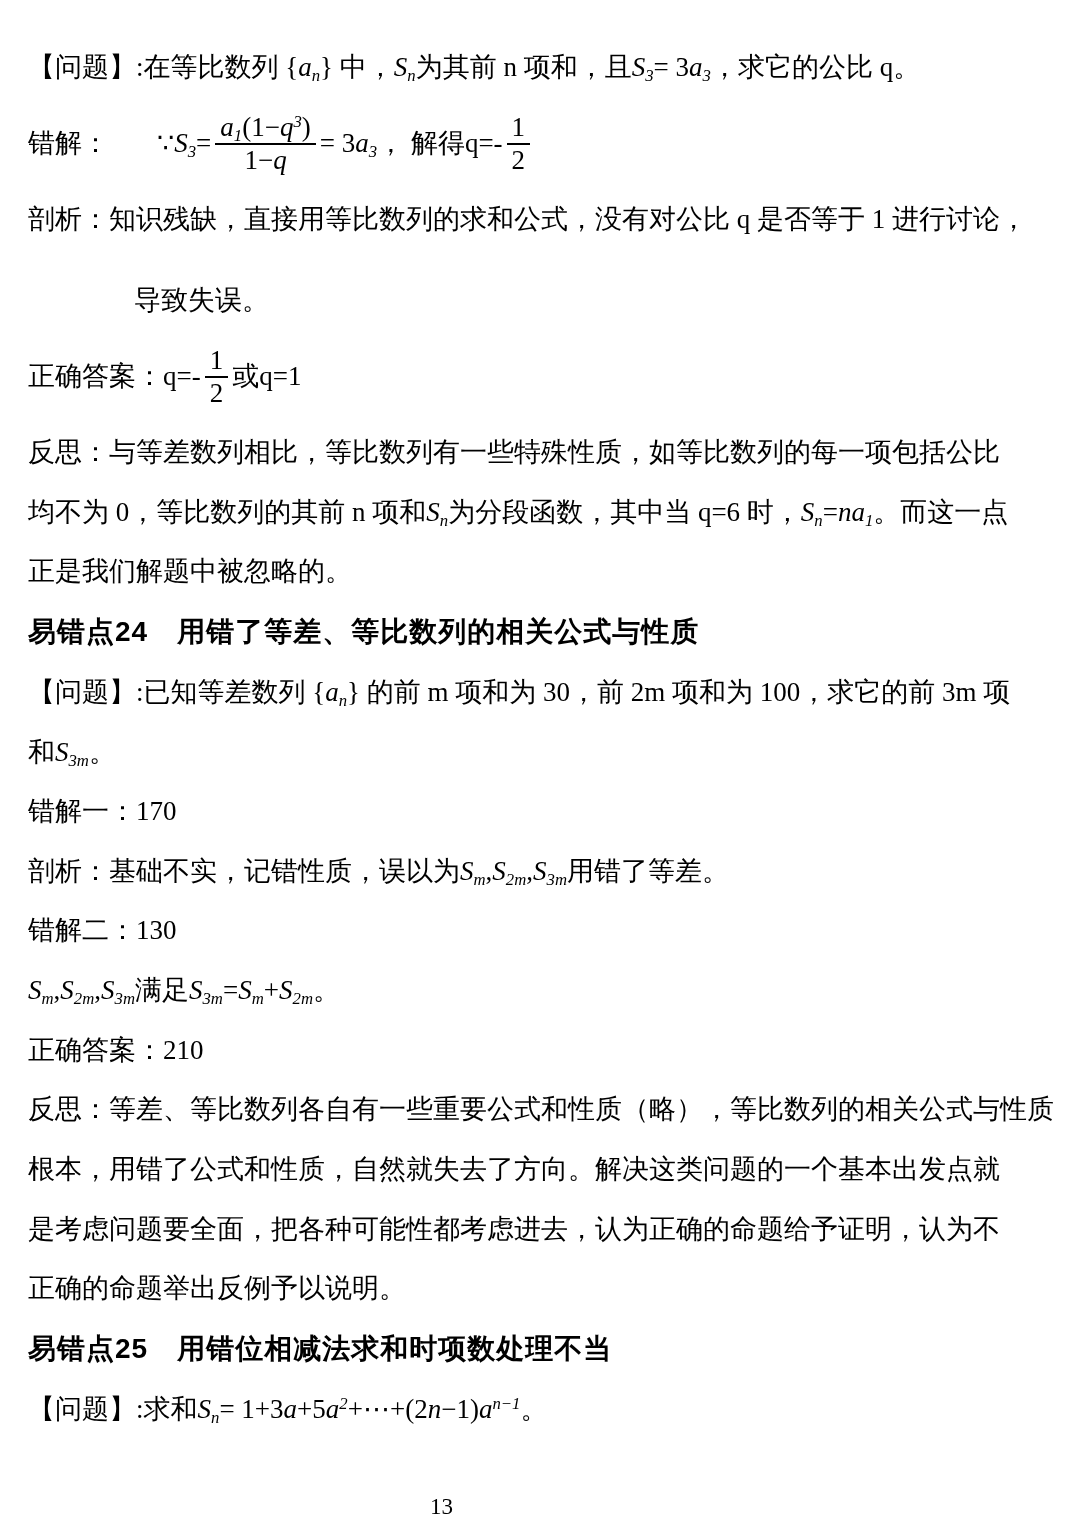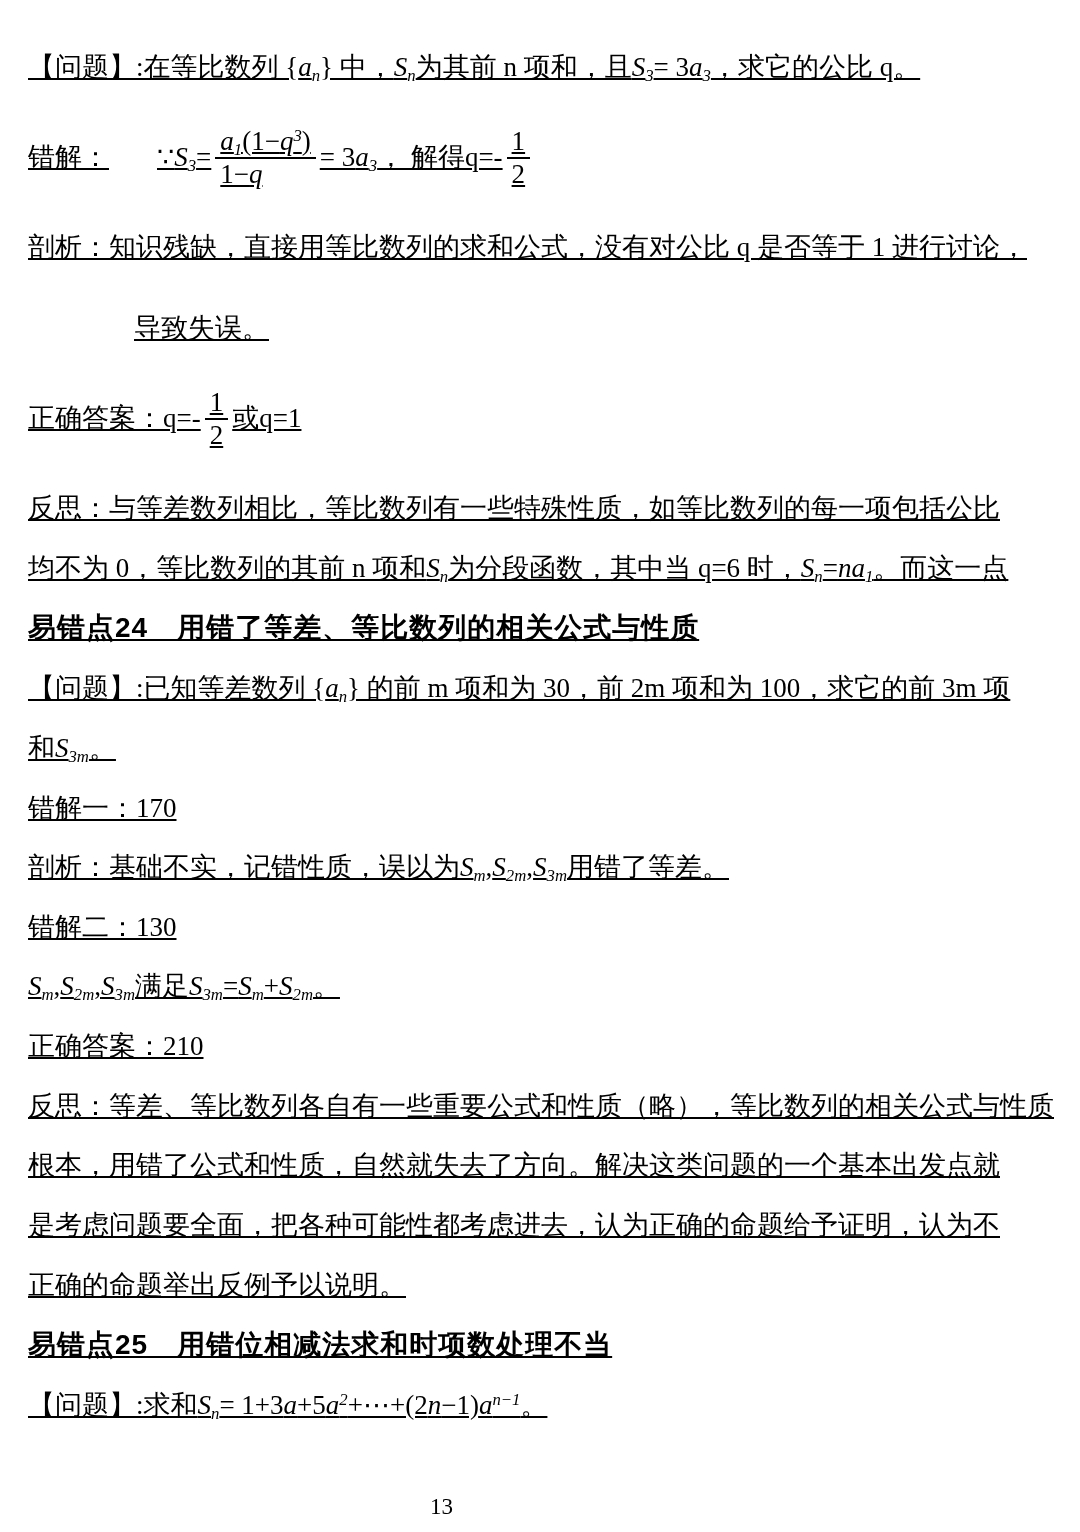--- a/index.html
+++ b/index.html
@@ -7,21 +7,20 @@
     width:1080px;height:1532px;
     background:#ffffff;color:#000;
     font-family:"Liberation Serif", serif;
     overflow:hidden;position:relative;
   }
   .doc{
     position:relative;
     width:883px;height:1532px;
     padding:50px 24px 0 28px;
     box-sizing:border-box;
-    text-decoration:underline;
   }
   .line{
     font-size:27px;
     line-height:1.32;
     min-height:34px;
     margin-bottom:24px;
     white-space:nowrap;
     display:flex;
     align-items:center;
   }
@@ -32,22 +31,23 @@
     letter-spacing:1px;
   }
   .indent{padding-left:106px;margin-top:46px;}
   .mi{font-style:italic;font-family:"Liberation Serif", serif;}
   sub,sup{font-size:0.62em;line-height:0;}
   sub{vertical-align:-0.3em;}
   sup{vertical-align:0.55em;}
   .frac{
     display:inline-flex;
     flex-direction:column;
+    align-items:center;
     vertical-align:middle;
-    margin:16px 4px;
+    margin:2px 4px;
     line-height:1.15;
   }
   .frac .num{border-bottom:2px solid #000;padding:0 5px;}
   .frac .den{padding:0 5px;}
   .pageno{
     position:absolute;
     bottom:12px;left:0;right:0;
     text-align:center;
     font-size:23px;
   }
@@ -104,20 +104,23 @@
         <span>反思：与等差数列相比，等比数列有一些特殊性质，如等比数列的每一项包括公比</span>
       </div>
       <div class="line">
         <span>均不为 0，等比数列的其前 n 项和</span>
         <span class="mi">S<sub>n</sub></span>
         <span> 为分段函数，其中当 q=6 时，</span>
         <span class="mi">S<sub>n</sub></span>
         <span> = </span>
         <span class="mi">na<sub>1</sub></span>
         <span>。而这一点</span>
+      </div>
+      <div class="line">
+        <span>正是我们解题中被忽略的。</span>
       </div>
       <div class="line heading">
         <span>易错点24　用错了等差、等比数列的相关公式与性质</span>
       </div>
       <div class="line">
         <span>【问题】:已知等差数列 { </span>
         <span class="mi">a<sub>n</sub></span>
         <span> } 的前 m 项和为 30，前 2m 项和为 100，求它的前 3m 项</span>
       </div>
       <div class="line">

